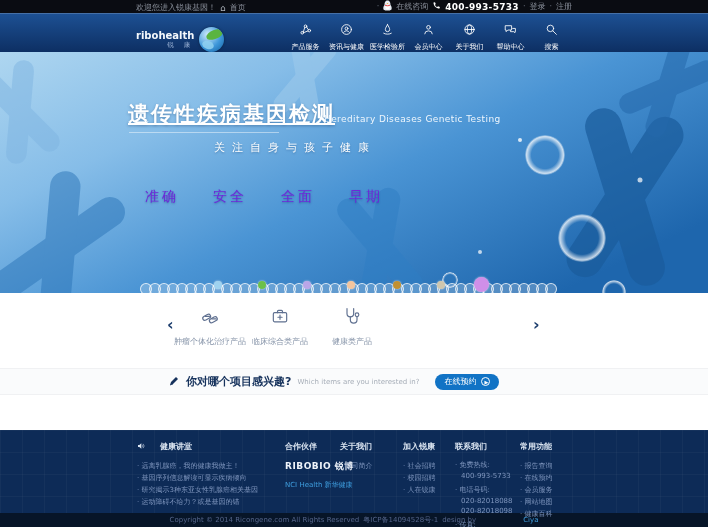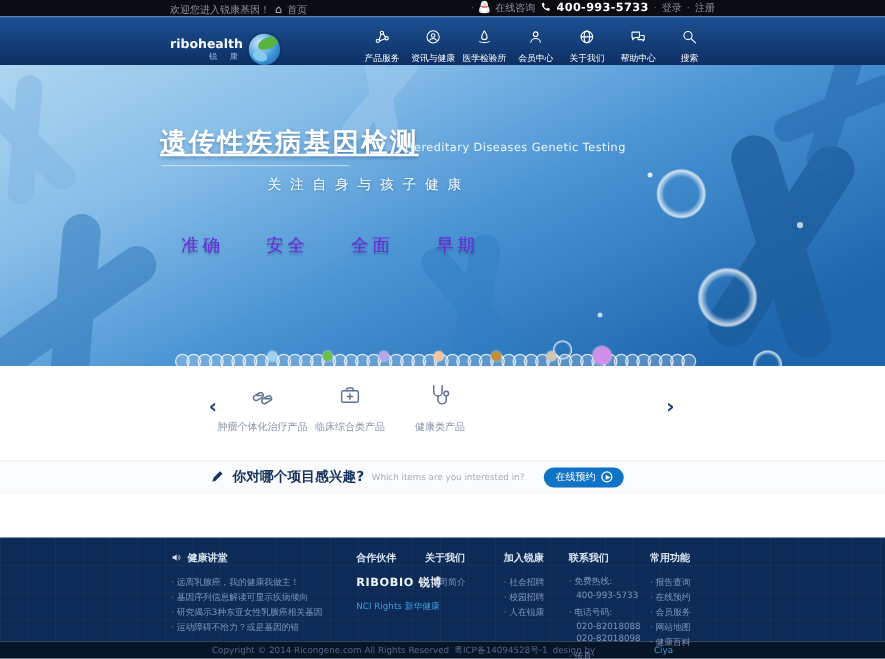--- a/index.html
+++ b/index.html
@@ -65,21 +65,21 @@
   .btn-circle { width:9px; height:9px; border:1px solid #fff; border-radius:50%; font-size:5px; display:flex; align-items:center; justify-content:center; padding-left:1px; }
 
   .gap { height:35px; background:#fff; }
 
   
   .footer { height:83px; position:relative; color:#7e95bd;
     background-color:#0d2b57;
     background-image:linear-gradient(rgba(255,255,255,.03) 1px,transparent 1px),linear-gradient(90deg,rgba(255,255,255,.03) 1px,transparent 1px);
     background-size:22px 22px; }
   .f-col { position:absolute; top:11px; }
-  .f-title { font-size:8px; font-weight:bold; color:#dbe5f1; margin-bottom:8px; display:flex; align-items:center; gap:5px; white-space:nowrap; }
+  .f-title { font-size:8px; font-weight:bold; color:#dbe5f1; margin-bottom:8px; display:flex; align-items:center; gap:15px; white-space:nowrap; }
   .f-link { display:block; font-size:7px; color:#7e95bd; line-height:12px; white-space:nowrap; cursor:pointer; }
   .f-link::before { content:"· "; }
   .c1 { left:137px; } .c2 { left:285px; } .c3 { left:340px; }
   .c4 { left:403px; } .c5 { left:455px; } .c6 { left:520px; }
   .partner-logo { font-size:9px; font-weight:bold; color:#eef3fa; letter-spacing:.5px; margin-bottom:7px; cursor:pointer; white-space:nowrap; }
   .partner-sub { font-size:7px; color:#3f9fe0; cursor:pointer; white-space:nowrap; }
   .f-group { margin-bottom:4px; }
   .f-glabel { font-size:7px; line-height:11px; white-space:nowrap; }
   .f-glabel::before { content:"· "; }
   .f-gvalue { font-size:7px; line-height:10px; padding-left:6px; white-space:nowrap; }
@@ -351,21 +351,21 @@
         <span>健康讲堂</span>
       </div>
       <a class="f-link">远离乳腺癌，我的健康我做主！</a>
       <a class="f-link">基因序列信息解读可显示疾病倾向</a>
       <a class="f-link">研究揭示3种东亚女性乳腺癌相关基因</a>
       <a class="f-link">运动障碍不给力？或是基因的错</a>
     </div>
     <div class="f-col c2">
       <div class="f-title">合作伙伴</div>
       <div class="partner-logo">RIBOBIO 锐博</div>
-      <div class="partner-sub">NCI Rights 新华健康</div>
+      <div class="partner-sub">NCI Health 新华健康</div>
     </div>
     <div class="f-col c3">
       <div class="f-title">关于我们</div>
       <a class="f-link">公司简介</a>
     </div>
     <div class="f-col c4">
       <div class="f-title">加入锐康</div>
       <a class="f-link">社会招聘</a>
       <a class="f-link">校园招聘</a>
       <a class="f-link">人在锐康</a>

